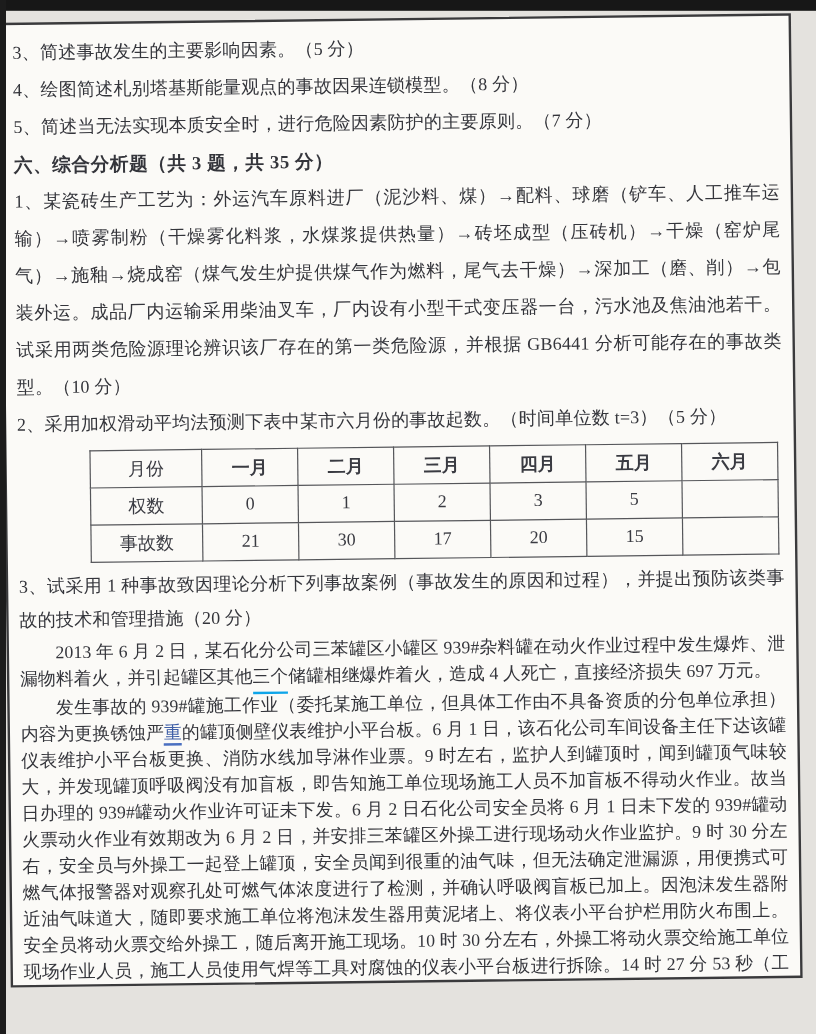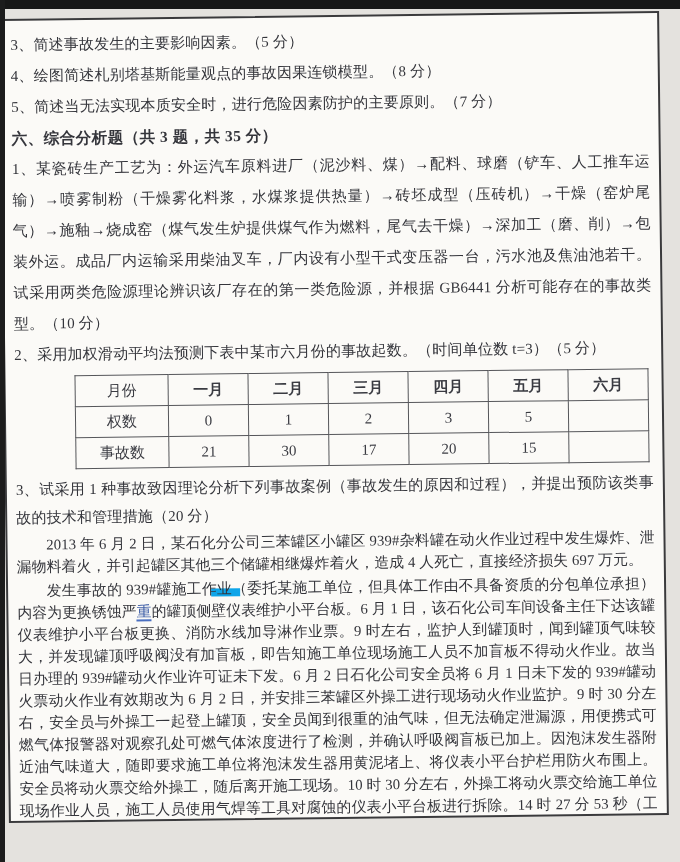--- a/index.html
+++ b/index.html
@@ -53,22 +53,22 @@
   .intro-para {
     font-size: 15px; line-height: 28px;
     margin: 6px 0 0 0; text-align: justify; letter-spacing: 0.2px;
   }
   .case-para {
     font-size: 14.8px; line-height: 22px;
     margin: 2px 0 0 0; text-align: justify;
     text-indent: 2em; letter-spacing: 0.1px;
   }
   .u-pencil {
-    border-bottom: 8px solid #0ea5e9;
-    padding-bottom: 16px;
+    border-bottom: 2px solid #0ea5e9;
+    padding-bottom: 4px;
     font-family: Liberation Serif, serif;
   }
   .u-blue {
     color: #3d5da6;
     border-bottom: 2px solid #4a6fc0;
   }
   table.acc-table {
     border-collapse: collapse;
     margin: 5px 0 4px 60px;
     table-layout: fixed;

